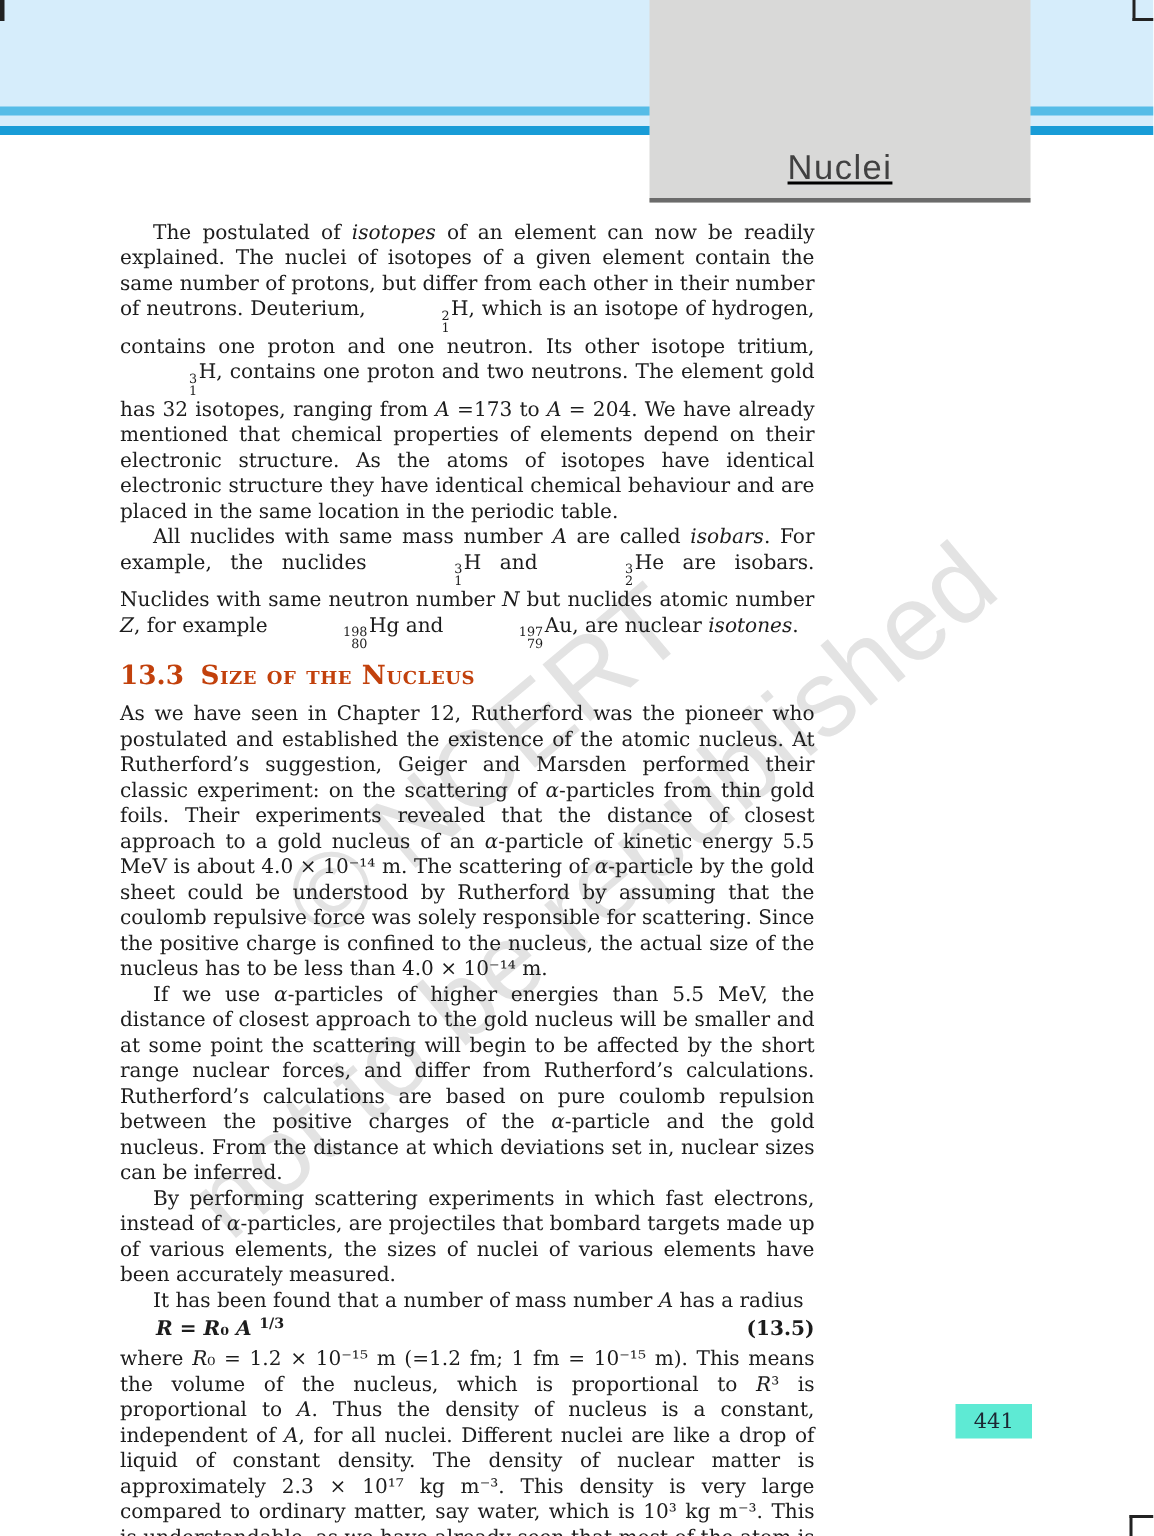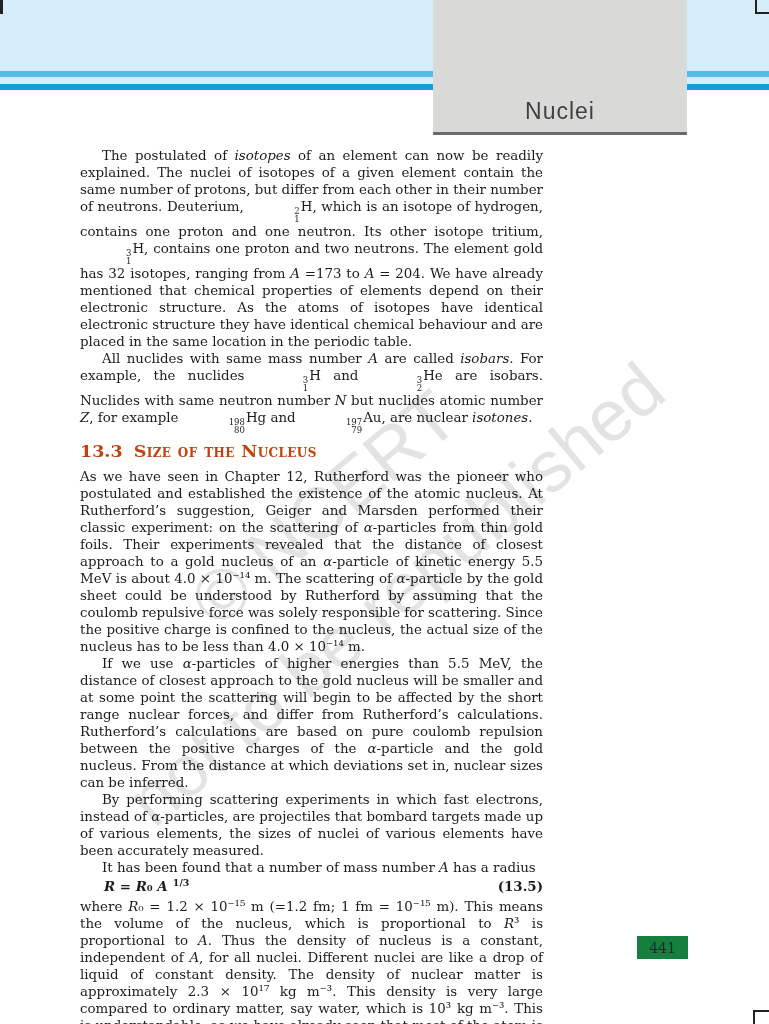--- a/index.html
+++ b/index.html
@@ -8,21 +8,21 @@
   .page{position:relative;width:769px;height:1024px;background:#fff;overflow:hidden;}
 
   
   .band{position:absolute;left:0;top:0;width:769px;height:84px;background:#d6edfb;}
   .stripe1{position:absolute;left:0;top:71px;width:769px;height:6px;background:#55bce7;}
   .stripe2{position:absolute;left:0;top:84px;width:769px;height:6px;background:#189cd7;}
 
   
   .chapter-tab{position:absolute;left:433px;top:0;width:254px;height:135px;
        background:#d9d9d8;border-bottom:3px solid #6b6b6b;z-index:3;
-       display:flex;align-items:flex-end;justify-content:center;padding-bottom:7px;box-sizing:border-box;}
+       display:flex;align-items:flex-end;justify-content:center;padding-bottom:7px;box-sizing:border-box;text-decoration:underline;}
   .chapter-title{font-family:"Liberation Sans", sans-serif;font-size:23px;color:#414141;letter-spacing:1px;}
 
   
   .watermark{position:absolute;left:-60px;top:440px;width:840px;z-index:1;
        transform:rotate(-40deg);color:#e0e0e0;opacity:.9;
        font-family:"Liberation Sans", sans-serif;font-size:72px;line-height:1.55;
        text-align:center;white-space:nowrap;pointer-events:none;}
 
   
   .content{position:absolute;left:80px;top:147px;width:463px;z-index:2;
@@ -36,21 +36,21 @@
   h2.section{margin:9px 0 8px 0;font-size:17.5px;font-weight:bold;color:#c2410c;
        text-align:left;text-indent:0;}
   h2.section .num{margin-right:11px;}
   h2.section .sc{font-variant:small-caps;letter-spacing:.4px;}
   .equation{display:flex;align-items:baseline;margin:2px 0 2px 0;padding-left:24px;text-align:center;font-weight:bold;}
   .eq-sup{font-size:9.5px;position:relative;top:-5px;margin-left:5px;}
   .eq-num{margin-left:auto;}
 
   
   .pagenum{position:absolute;left:637px;top:936px;width:51px;height:23px;z-index:2;
-       background:#15803d;display:flex;align-items:center;justify-content:center;
+       background:#5eead4;display:flex;align-items:center;justify-content:center;
        font-size:14px;color:#1c2733;}
   .folio{position:absolute;left:0;top:983px;width:769px;text-align:center;z-index:2;
        font-family:"Liberation Sans", sans-serif;font-size:11px;color:#3a3a3a;}
 
   
   .mark{position:absolute;z-index:4;}
   .mark.tl{left:0;top:0;width:3px;height:14px;background:#222;}
   .mark.tr{right:0;top:0;width:12px;height:12px;border-left:2px solid #222;border-bottom:2px solid #222;}
   .mark.br{right:0;bottom:0;width:14px;height:12px;border-left:2px solid #222;border-top:2px solid #222;}
 </style>

